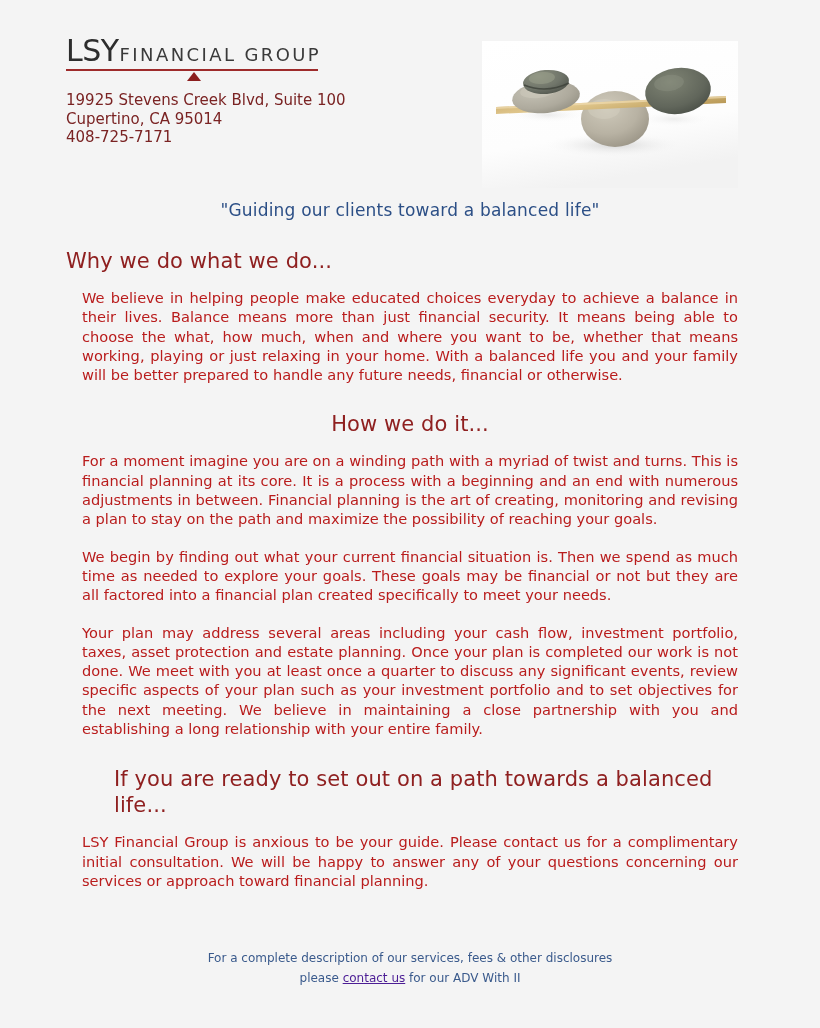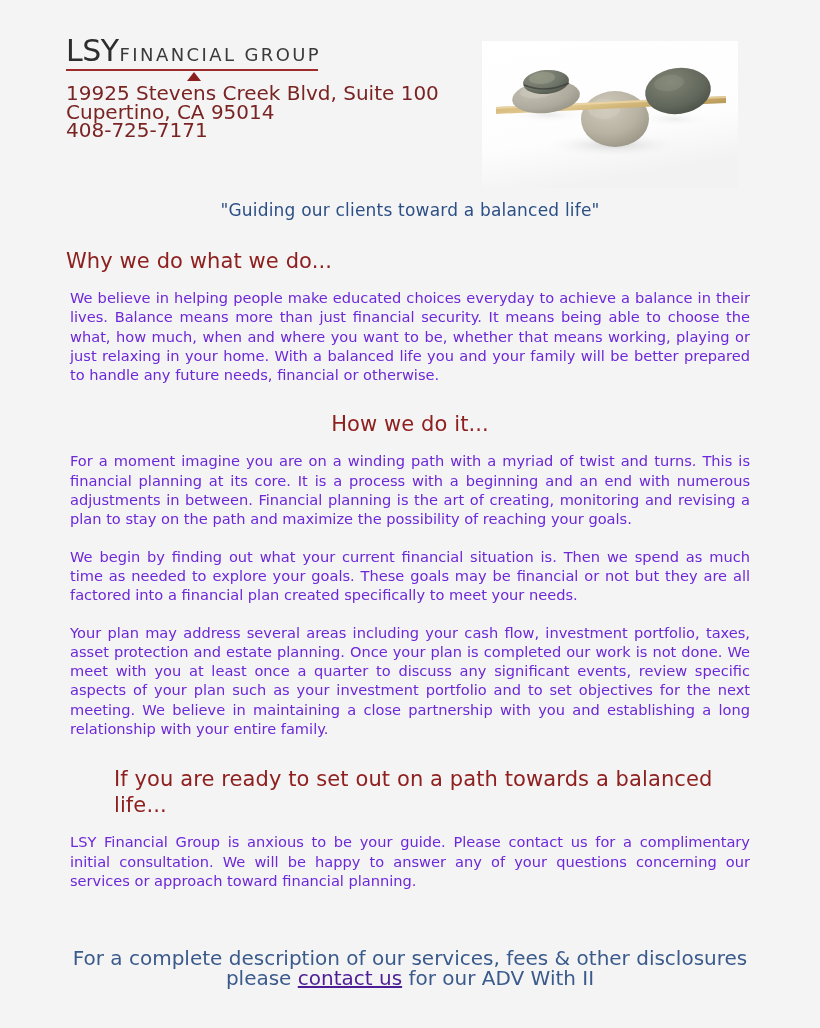--- a/index.html
+++ b/index.html
@@ -67,22 +67,22 @@
   .logo-tri {
     width: 0;
     height: 0;
     border-left: 7px solid transparent;
     border-right: 7px solid transparent;
     border-bottom: 9px solid #8c1f1f;
     margin-left: 121px;
     margin-top: 1px;
   }
   .contact {
-    margin-top: 3px;
-    font-size: 20px;
+    margin-top: 10px;
+    font-size: 15px;
     line-height: 18.5px;
     color: #7a2323;
   }
   .contact div { white-space: nowrap; }
   .email-link {
     color: #2b4a85;
     text-decoration: underline;
     cursor: pointer;
   }
 
@@ -123,37 +123,37 @@
     font-weight: 400;
     color: #8f2020;
     letter-spacing: 0.1px;
     line-height: 26px;
   }
   h2.title-why   { margin-top: 0px; }
   h2.title-how   { margin-top: 27px; text-align: center; }
   h2.title-ready { margin-top: 28px; margin-left: 48px; }
 
   p.body-text {
-    margin: 4px;
+    margin: 16px;
     margin-top: 14px;
     font-size: 14.6px;
     line-height: 19.3px;
     text-align: justify;
-    color: #6d28d9;
+    color: #b91c1c;
   }
   p.body-text.gap { margin-top: 18px; }
 
   
   .footer {
     position: absolute;
     left: 0;
     top: 948px;
     width: 820px;
     text-align: center;
-    font-size: 20px;
+    font-size: 12px;
     line-height: 20px;
     color: #3a5a8c;
   }
   .footer .contact-us-link {
     text-decoration: underline;
     cursor: pointer;
     color: #4c1d95;
   }
 </style>
 </head>

